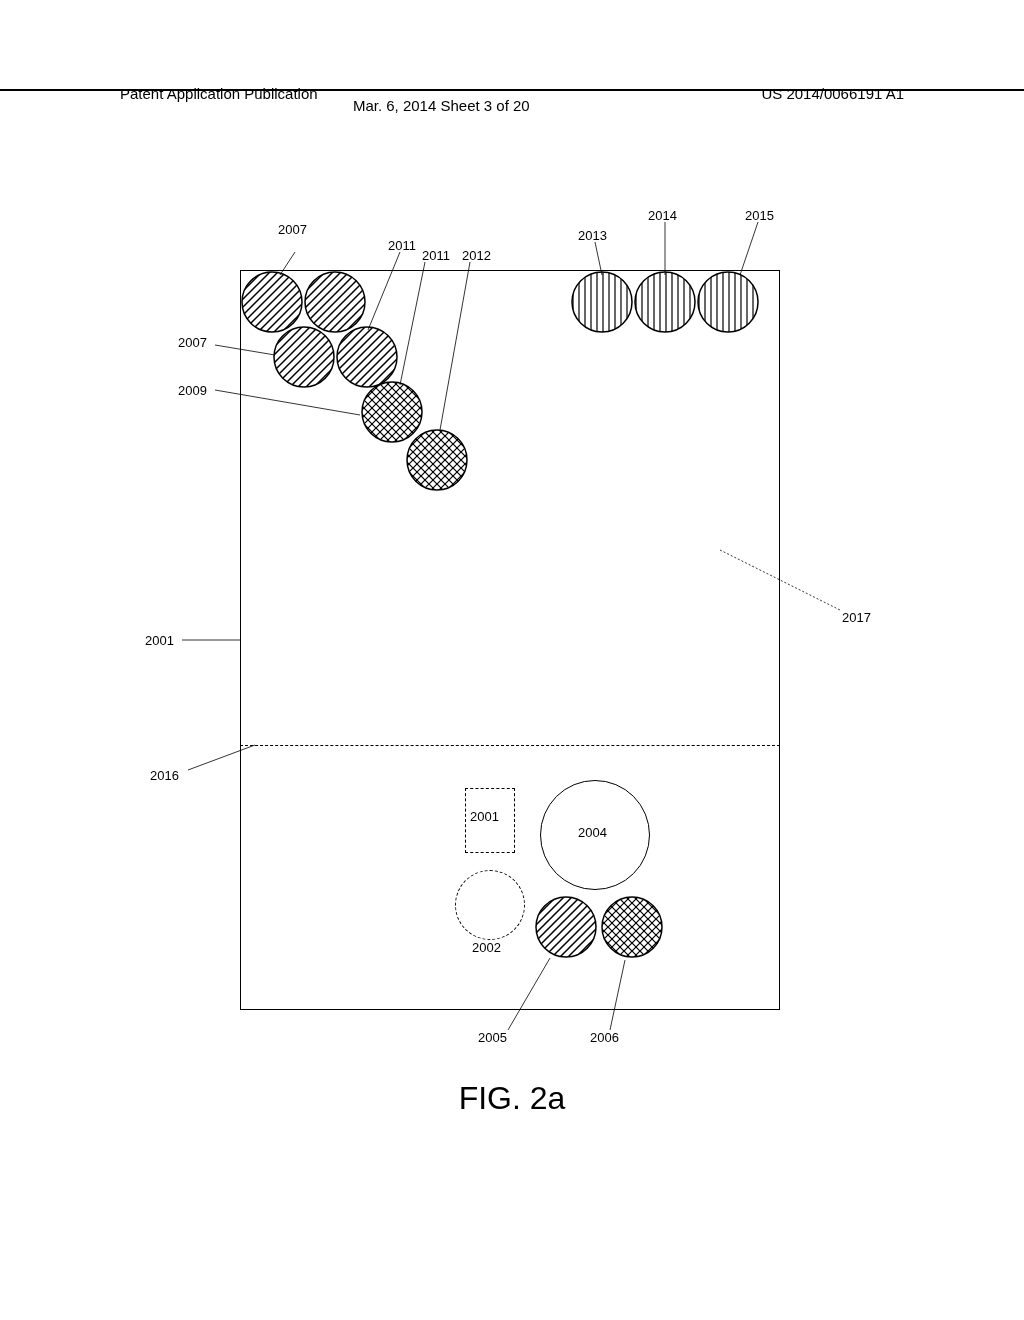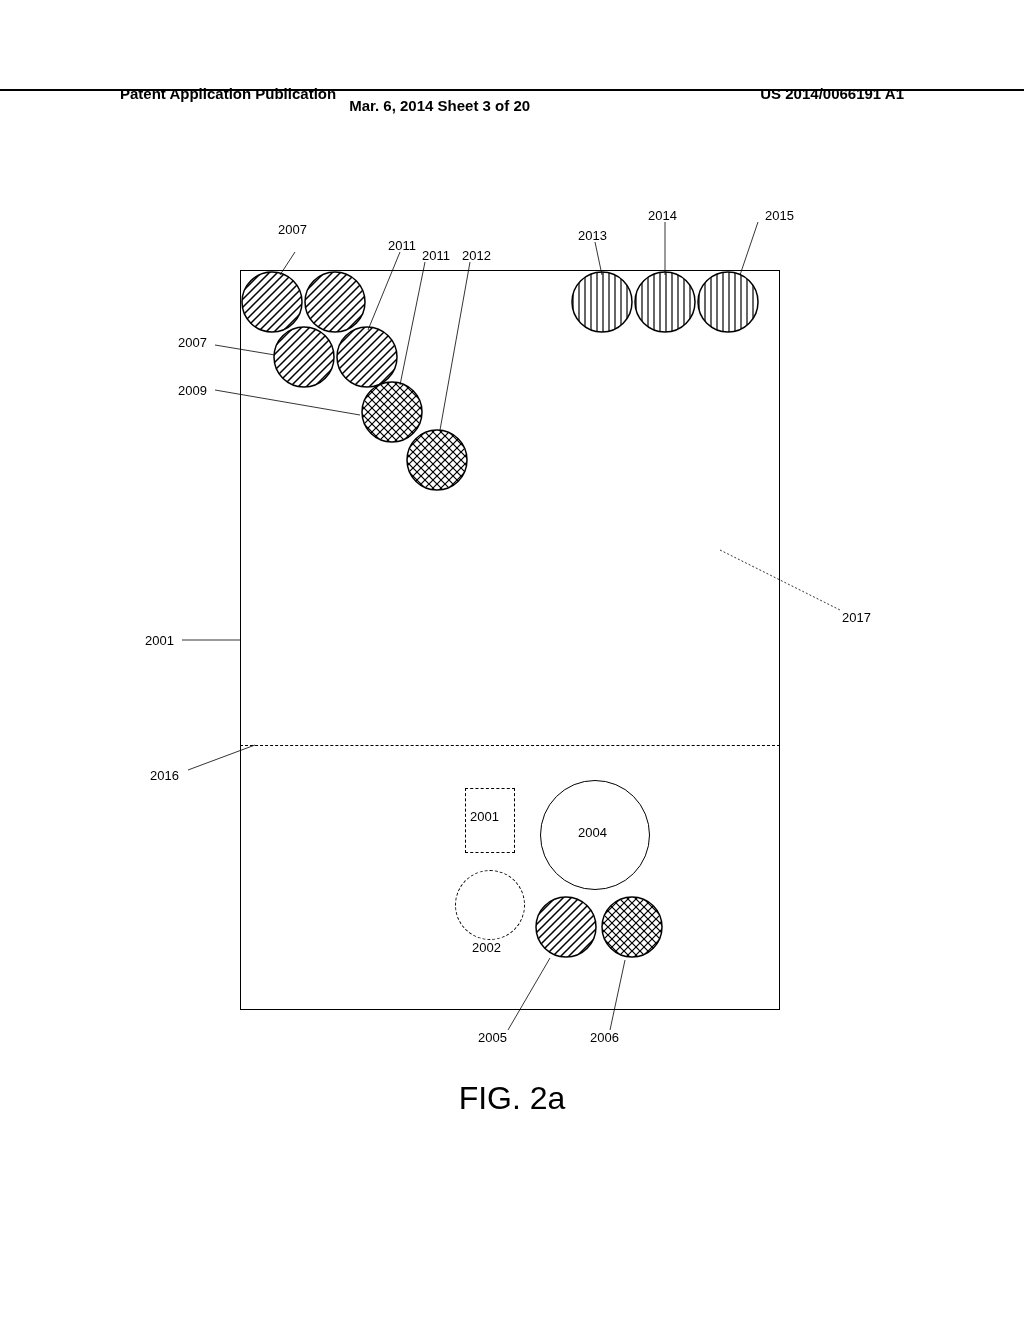--- a/index.html
+++ b/index.html
@@ -18,21 +18,21 @@
     
     .header {
       position: absolute;
       top: 85px;
       left: 0;
       width: 100%;
       display: flex;
       justify-content: space-between;
       padding: 0 68px;
       font-size: 15px;
-      font-weight: bold;
+      font-weight: normal;
       border-bottom: 2px solid black;
       padding-bottom: 4px;
     }
     
     .header-left {
       position: absolute;
       left: 120px;
     }
     
     .header-center {
@@ -210,21 +210,21 @@
 
     <line x1="490" y1="840" x2="505" y2="770" stroke="black" stroke-width="0.8"></line>
   </svg>
 
   <div class="label" style="top:32px; left:158px;">2007</div>
   <div class="label" style="top:48px; left:268px;">2011</div>
   <div class="label" style="top:58px; left:302px;">2011</div>
   <div class="label" style="top:58px; left:342px;">2012</div>
   <div class="label" style="top:38px; left:458px;">2013</div>
   <div class="label" style="top:18px; left:528px;">2014</div>
-  <div class="label" style="top:18px; left:625px;margin-left:20px;">2015</div>
+  <div class="label" style="top:18px; left:625px;">2015</div>
   <div class="label" style="top:145px; left:58px;">2007</div>
   <div class="label" style="top:193px; left:58px;">2009</div>
   <div class="label" style="top:443px; left:25px;">2001</div>
   <div class="label" style="top:578px; left:30px;">2016</div>
   <div class="label" style="top:420px; left:722px;">2017</div>
   <div class="label" style="top:619px; left:350px;">2001</div>
   <div class="label" style="top:635px; left:458px;">2004</div>
   <div class="label" style="top:705px; left:352px;margin-top:45px;">2002</div>
   <div class="label" style="top:840px; left:358px;">2005</div>
   <div class="label" style="top:840px; left:470px;">2006</div>

